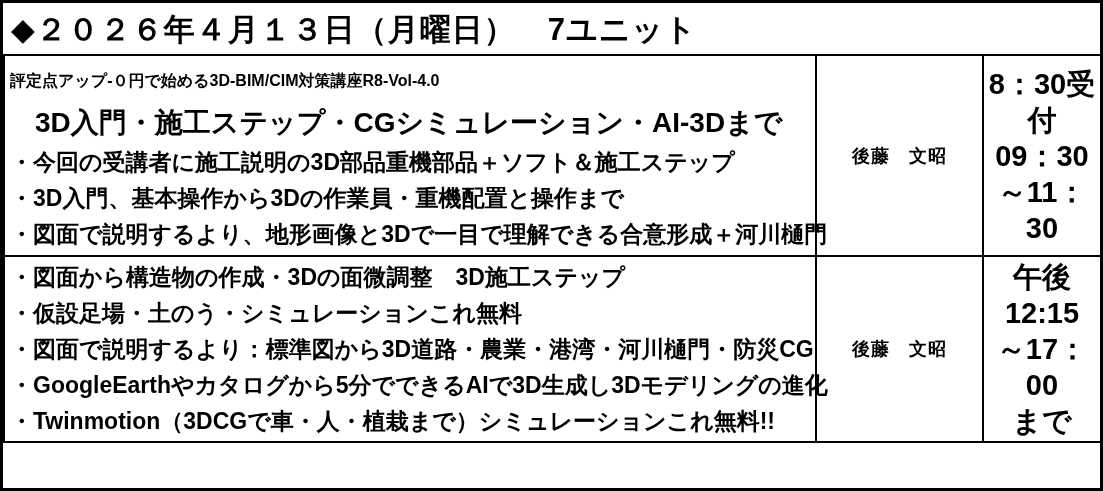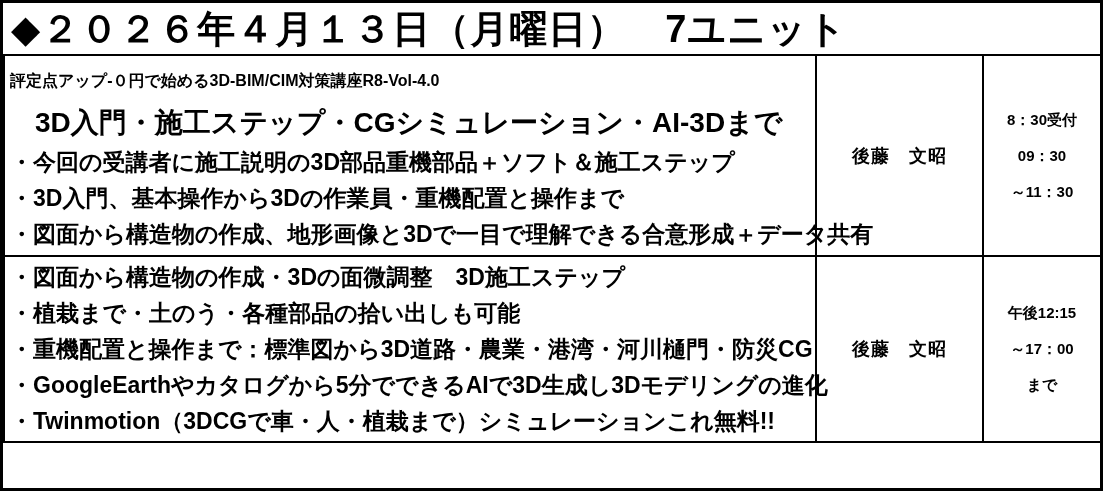--- a/index.html
+++ b/index.html
@@ -6,33 +6,33 @@
   .sheet{
     width:1103px;height:491px;box-sizing:border-box;
     border:3px solid #000;background:#fff;color:#000;
     font-family:"Liberation Sans","DejaVu Sans",sans-serif;
     font-weight:bold;overflow:hidden;
   }
   .date-header{
     height:51px;box-sizing:border-box;
     display:flex;align-items:center;
     padding:2px 0 0 8px;
-    font-size:38px;letter-spacing:1px;
+    font-size:31px;letter-spacing:1px;
   }
   table.schedule{
     border-collapse:collapse;table-layout:fixed;
     width:1097px;
   }
   table.schedule td{
     border:2px solid #000;vertical-align:middle;
     padding:0;box-sizing:border-box;
   }
   td.content-cell{width:812px;}
   td.instructor-cell{width:167px;text-align:center;font-size:18px;letter-spacing:1px;}
-  td.time-cell{width:118px;text-align:center;font-size:15px;line-height:36px;}
+  td.time-cell{width:118px;text-align:center;font-size:29px;line-height:36px;}
   .row-morning{height:201px;}
   .row-lunch{height:44px;}
   .row-afternoon{height:186px;margin-top:8px;}
   .course-title-1{
     font-size:16px;line-height:42px;padding-left:5px;
     white-space:nowrap;letter-spacing:0px;
   }
   .course-title-2{
     font-size:28px;line-height:42px;padding-left:30px;
     white-space:nowrap;
@@ -57,38 +57,38 @@
   </div>
 
   <table class="schedule">
     <tbody>
         <tr class="row-morning">
       <td class="content-cell">
         <div class="course-title-1">評定点アップ-０円で始める3D-BIM/CIM対策講座R8-Vol-4.0</div>
         <div class="course-title-2">3D入門・施工ステップ・CGシミュレーション・AI-3Dまで</div>
         <div class="bullet-line">・今回の受講者に施工説明の3D部品重機部品＋ソフト＆施工ステップ</div>
         <div class="bullet-line">・3D入門、基本操作から3Dの作業員・重機配置と操作まで</div>
-        <div class="bullet-line">・図面から構造物の作成、地形画像と3Dで一目で理解できる合意形成＋データ共有</div>
+        <div class="bullet-line">・図面で説明するより、地形画像と3Dで一目で理解できる合意形成＋河川樋門</div>
       </td>
       <td class="instructor-cell">
         <span>後藤　文昭</span>
       </td>
       <td class="time-cell">
         <span class="time-line">8：30受付</span>
         <span class="time-line">09：30</span>
         <span class="time-line">～11：30</span>
       </td>
     </tr>
 
 
     <tr class="row-afternoon">
       <td class="content-cell">
         <div class="bullet-line">・図面から構造物の作成・3Dの面微調整　3D施工ステップ</div>
-        <div class="bullet-line">・植栽まで・土のう・各種部品の拾い出しも可能</div>
-        <div class="bullet-line">・重機配置と操作まで：標準図から3D道路・農業・港湾・河川樋門・防災CG</div>
+        <div class="bullet-line">・仮設足場・土のう・シミュレーションこれ無料</div>
+        <div class="bullet-line">・図面で説明するより：標準図から3D道路・農業・港湾・河川樋門・防災CG</div>
         <div class="bullet-line">・GoogleEarthやカタログから5分でできるAIで3D生成し3Dモデリングの進化</div>
         <div class="bullet-line">・Twinmotion（3DCGで車・人・植栽まで）シミュレーションこれ無料!!</div>
       </td>
       <td class="instructor-cell">
         <span>後藤　文昭</span>
       </td>
       <td class="time-cell">
         <span class="time-line">午後12:15</span>
         <span class="time-line">～17：00</span>
         <span class="time-line">まで</span>

